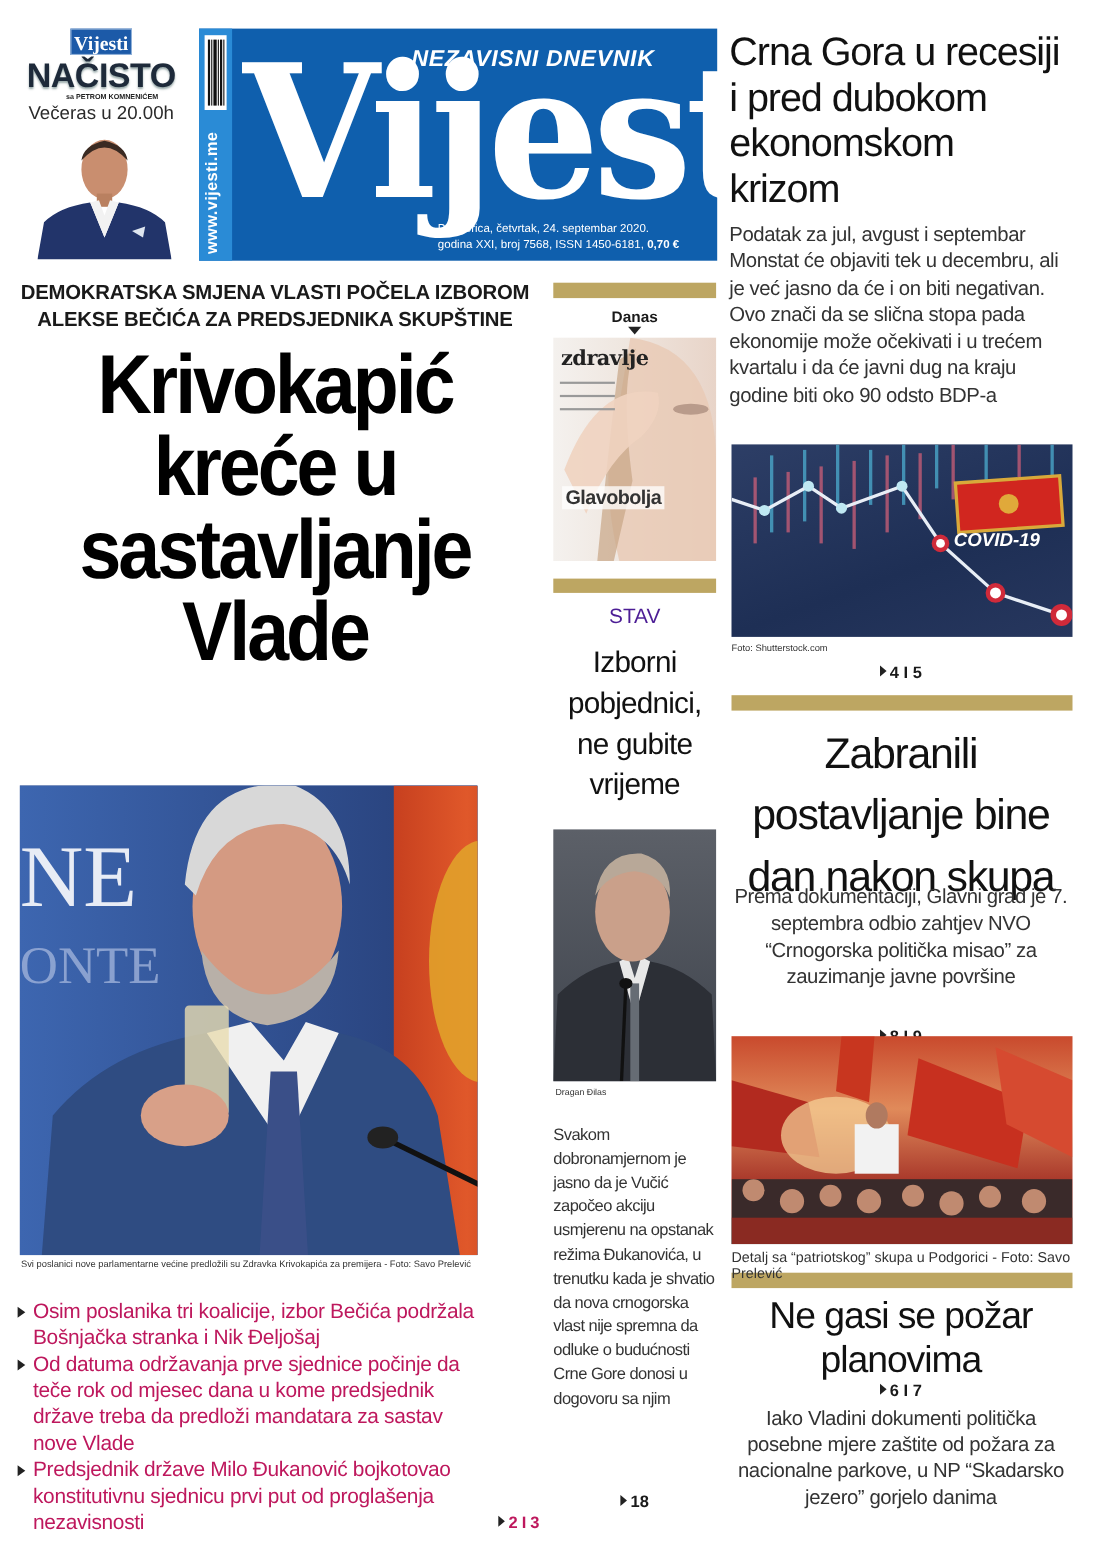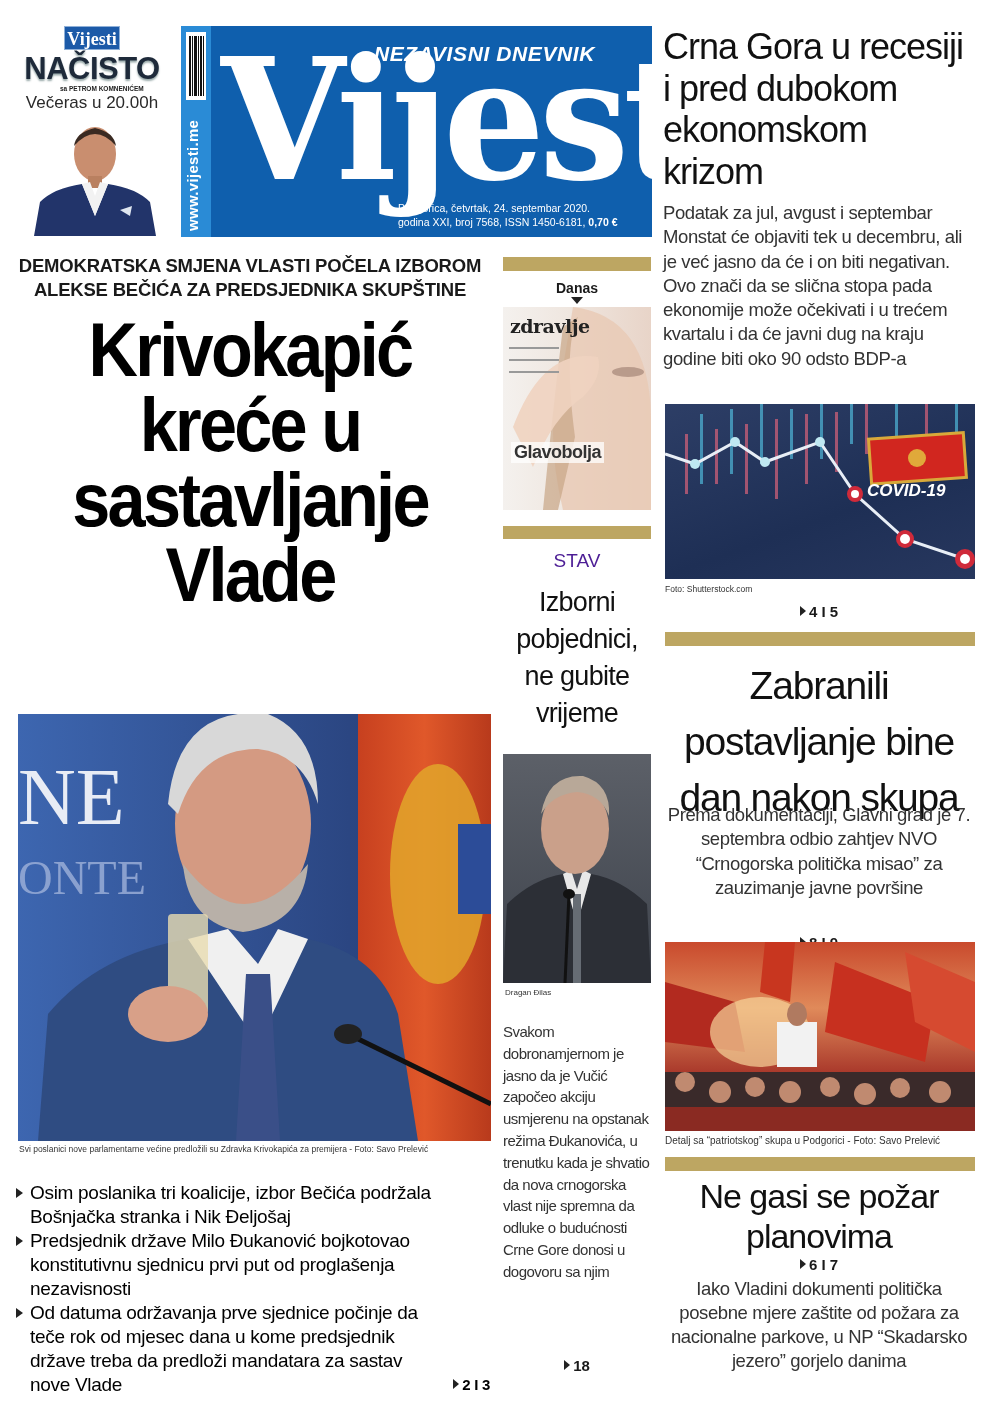--- a/index.html
+++ b/index.html
@@ -24,25 +24,25 @@
   #masthead .tagline { position:absolute; left: 193px; top: 16px; color:#fff; font-style: italic; font-weight:bold; font-size: 21px; letter-spacing: 0.6px; white-space:nowrap; }
   #masthead .logo { position:absolute; left: 40px; top: -6px; color:#fff; font-family: "DejaVu Serif", serif; font-weight:bold; font-size: 168px; line-height: 200px; letter-spacing: -6px; white-space:nowrap; transform: scaleX(0.95); transform-origin: left top; }
   #masthead .dateline { position:absolute; left: 217px; top: 175px; color:#fff; font-size: 10.5px; line-height: 14px; white-space:nowrap; }
   #masthead .price { font-weight:bold; }
 
   
   #kicker { left: 0; top: 254px; width: 500px; text-align:center; font-weight:bold; font-size: 18.5px; line-height: 24px; color:#1a1a1a; letter-spacing: -0.2px; }
   #headline { left: 0; top: 312px; width: 500px; text-align:center; font-weight:bold; font-size: 76px; line-height: 75px; letter-spacing: -3px; color:#000; transform: scaleX(0.9); transform-origin: 250px 0; }
 
   
-  #main-photo { left: 18px; top: 714px; width: 473px; height: 427px; overflow: hidden; background: #3a5a9a; }
+  #main-photo { left: 18px; top: 714px; width: 416px; height: 427px; overflow: hidden; background: #3a5a9a; }
   #main-caption { left: 19px; top: 1144px; font-size: 8.5px; color:#333; white-space:nowrap; }
 
   
-  #bullets { left: 16px; top: 1181px; width: 478px; font-size: 19px; line-height: 24px; color:#000000; letter-spacing:-0.3px; }
+  #bullets { left: 16px; top: 1181px; width: 478px; font-size: 19px; line-height: 24px; color:#be185d; letter-spacing:-0.3px; }
   #bullets li { list-style:none; position:relative; padding-left: 14px; }
   #bullets li .tri { position:absolute; left:0; top: 7px; width:0; height:0; border-top:5px solid transparent; border-bottom:5px solid transparent; border-left:7px solid #222; }
   .pageref { font-weight:bold; font-size: 15px; white-space:nowrap; }
   .pageref .tri-r { display:inline-block; width:0; height:0; border-top:5px solid transparent; border-bottom:5px solid transparent; border-left:6px solid #222; margin-right: 3px; vertical-align: 1px; }
   #bullets .pageref { position:absolute; right: 4px; bottom: 0; }
 
   
   .goldbar { position:absolute; background:#bda662; }
 
   
@@ -61,21 +61,21 @@
   
   #r1-title { left: 663px; top: 26px; width: 312px; font-size: 36px; line-height: 41.5px; color:#111; letter-spacing: -1px; }
   #r1-body { left: 663px; top: 201px; width: 312px; text-align:left; font-size: 18.5px; line-height: 24.3px; color:#333; letter-spacing: -0.4px; }
   #r1-photo { left: 665px; top: 404px; width: 310px; height: 175px; background: linear-gradient(160deg, #2d3e66 0%, #1e2f55 60%, #27375e 100%); overflow:hidden; }
   #r1-caption { left: 665px; top: 584px; font-size: 8.5px; color:#333; }
   #r1-ref { left: 663px; top: 603px; width: 312px; text-align:center; }
   #r2-title { left: 663px; top: 658px; width: 312px; text-align:center; font-size: 39px; line-height: 56px; color:#111; letter-spacing: -1.2px; }
   #r2-body { left: 663px; top: 803px; width: 312px; text-align:center; font-size: 18.5px; line-height: 24.3px; color:#333; letter-spacing: -0.4px; }
   #r2-ref { left: 663px; top: 934px; width: 312px; text-align:center; }
   #r2-photo { left: 665px; top: 942px; width: 310px; height: 189px; background: linear-gradient(180deg, #c94a2d 0%, #e08a5a 35%, #a8372a 70%, #4a3a36 100%); overflow:hidden; }
-  #r2-caption { left: 665px; top: 1135px; font-size: 10px; color:#333; }
+  #r2-caption { left: 665px; top: 1135px; font-size: 13px; color:#333; }
   #r3-title { left: 663px; top: 1176px; width: 312px; text-align:center; font-size: 34px; line-height: 40px; color:#111; letter-spacing: -1px; }
   #r3-ref { left: 663px; top: 1256px; width: 312px; text-align:center; }
   #r3-body { left: 663px; top: 1277px; width: 312px; text-align:center; font-size: 18.5px; line-height: 24px; color:#333; letter-spacing: -0.4px; }
 </style>
 </head>
 <body>
 
 <div id="promo" class="abs">
   <div class="mini-logo">Vijesti</div>
   <div class="show-title">NAČISTO</div>
@@ -151,22 +151,22 @@
     <rect x="150" y="200" width="40" height="100" rx="4" fill="#e8dcb0" opacity="0.8"></rect>
     <ellipse cx="150" cy="300" rx="40" ry="28" fill="#d8a088"></ellipse>
     <line x1="330" y1="320" x2="473" y2="390" stroke="#111" stroke-width="5"></line>
     <ellipse cx="330" cy="320" rx="14" ry="10" fill="#222"></ellipse>
   </svg>
 </div>
 <div id="main-caption" class="abs">Svi poslanici nove parlamentarne većine predložili su Zdravka Krivokapića za premijera - Foto: Savo Prelević</div>
 
 <ul id="bullets" class="abs">
   <li><span class="tri"></span><span>Osim poslanika tri koalicije, izbor Bečića podržala Bošnjačka stranka i Nik Đeljošaj</span></li>
+  <li style="padding-right:60px"><span class="tri"></span><span>Od datuma održavanja prve sjednice počinje da teče rok od mjesec dana u kome predsjednik države treba da predloži mandatara za sastav nove Vlade</span></li>
   <li><span class="tri"></span><span>Predsjednik države Milo Đukanović bojkotovao konstitutivnu sjednicu prvi put od proglašenja nezavisnosti</span></li>
-  <li style="padding-right:60px"><span class="tri"></span><span>Od datuma održavanja prve sjednice počinje da teče rok od mjesec dana u kome predsjednik države treba da predloži mandatara za sastav nove Vlade</span></li>
   <span class="pageref"><span class="tri-r"></span><span>2 I 3</span></span>
 </ul>
 
 <div class="goldbar" style="left:503px;top:257px;width:148px;height:14px;"></div>
 <div class="goldbar" style="left:503px;top:526px;width:148px;height:13px;"></div>
 <div class="goldbar" style="left:665px;top:632px;width:310px;height:14px;"></div>
 <div class="goldbar" style="left:665px;top:1157px;width:310px;height:14px;"></div>
 
 <div id="danas" class="abs">Danas</div>
 <div id="danas-arrow" class="abs"></div>

